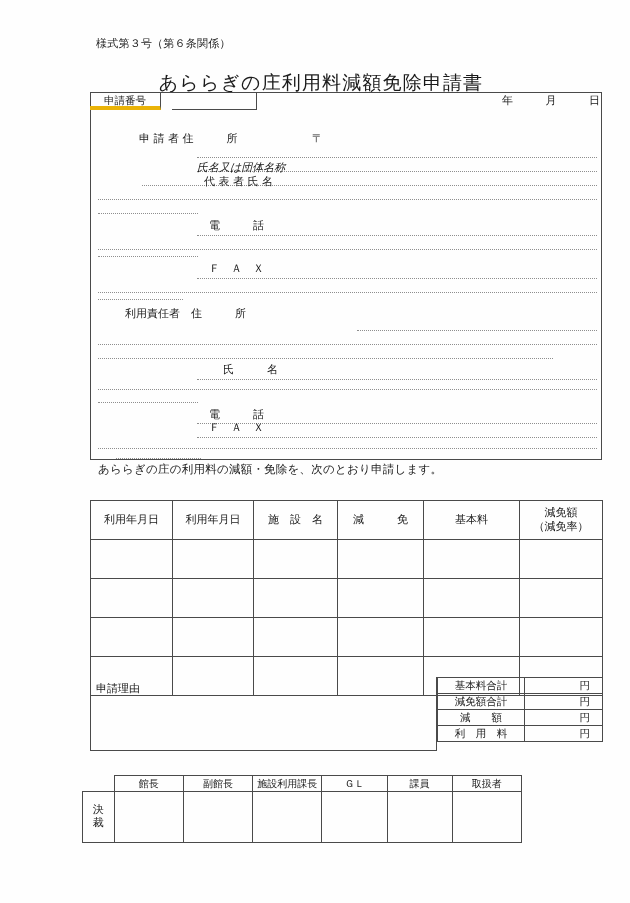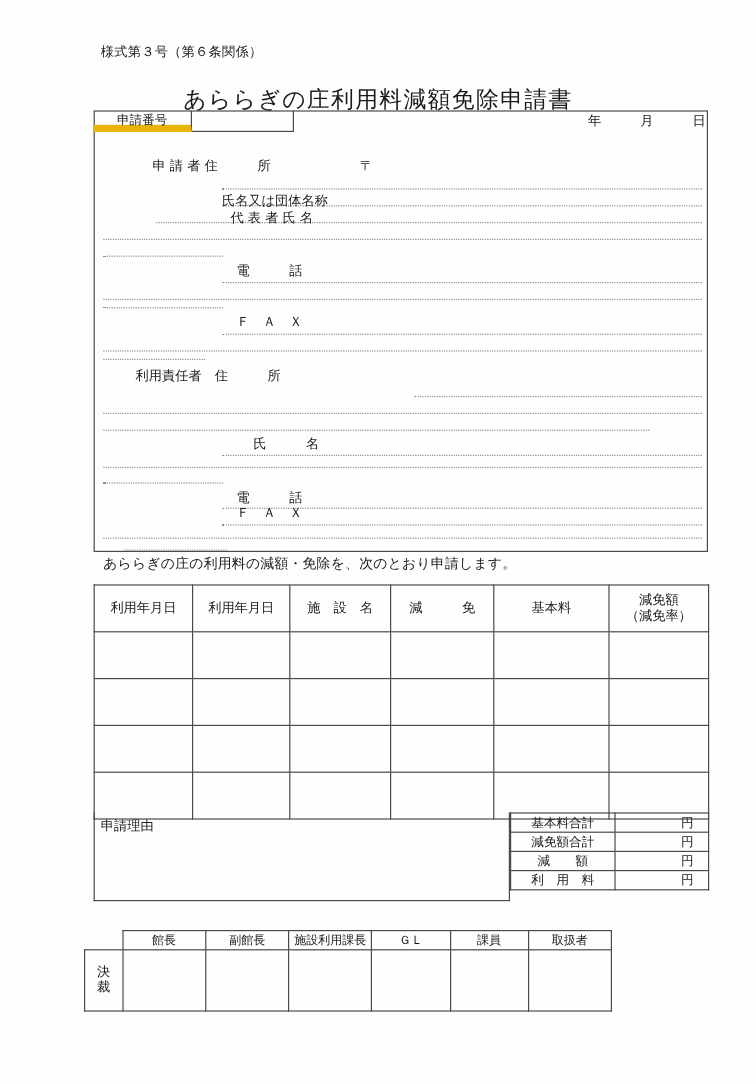--- a/index.html
+++ b/index.html
@@ -15,21 +15,21 @@
     color: #1a1a1a;
     overflow: hidden;
   }
   .page {
     position: absolute;
     inset: 0;
     background: #fefefe;
   }
 
   
-  .abs { position: absolute; }
+  .abs { position: absolute; margin-left: 12px; }
 
   
   #form-no {
     left: 84px; top: 36px;
     font-size: 11px;
     letter-spacing: 0.02em;
     white-space: nowrap;
   }
 
   
@@ -44,23 +44,23 @@
   
   #applicant-frame {
     left: 78px; top: 92px;
     width: 512px; height: 368px;
     border: 1px solid #4a4a4a;
     box-sizing: border-box;
   }
   
   #appno-label {
     left: 78px; top: 92px;
-    width: 82px; height: 18px;
+    width: 71px; height: 18px;
     border-right: 1px solid #4a4a4a;
-    border-bottom: 6px solid #eab308;
+    border-bottom: 4px solid #eab308;
     box-sizing: border-box;
     font-size: 10.5px;
     line-height: 17px;
     text-align: center;
   }
   #appno-value {
     left: 160px; top: 92px;
     width: 85px; height: 18px;
     border-right: 1px solid #4a4a4a;
     border-bottom: 1px solid #4a4a4a;
@@ -96,21 +96,21 @@
   
   #statement {
     left: 86px; top: 462px;
     font-size: 11.5px;
     letter-spacing: 0.02em;
     white-space: nowrap;
   }
 
   
   #main-table {
-    left: 78px; top: 487px;
+    left: 78px; top: 500px;
     width: 512px;
     border-collapse: collapse;
     table-layout: fixed;
     border-radius: 22px;
   }
   #main-table th, #main-table td {
     border: 1px solid #4a4a4a;
     font-weight: normal;
     font-size: 11px;
     text-align: center;
@@ -194,21 +194,21 @@
   </div>
 
   <div class="abs fld-label" style="left:127px; top:131px;">申 請 者 住　　　所</div>
   <div class="abs fld-label" style="left:300px; top:131px;">〒</div>
 
   <div class="abs dot" style="left:185px; top:157px; width:400px;"></div>
   <div class="abs dot" style="left:185px; top:171px; width:400px;"></div>
   <div class="abs dot" style="left:130px; top:185px; width:455px;"></div>
   <div class="abs dot" style="left:86px;  top:199px; width:499px;"></div>
 
-  <div class="abs fld-label" style="left:185px; top:160px;">氏名又は団体名称</div>
+  <div class="abs fld-label" style="left:185px; top:160px;font-style:italic;">氏名又は団体名称</div>
   <div class="abs fld-label" style="left:192px; top:174px;">代 表 者 氏 名</div>
 
   <div class="abs dot" style="left:86px;  top:213px; width:100px;"></div>
   <div class="abs fld-label" style="left:197px; top:218px;">電　　　話</div>
   <div class="abs dot" style="left:185px; top:235px; width:400px;"></div>
   <div class="abs dot" style="left:86px;  top:249px; width:499px;"></div>
 
   <div class="abs dot" style="left:86px;  top:256px; width:100px;"></div>
   <div class="abs fld-label" style="left:197px; top:261px;">Ｆ　Ａ　Ｘ</div>
   <div class="abs dot" style="left:185px; top:278px; width:400px;"></div>

